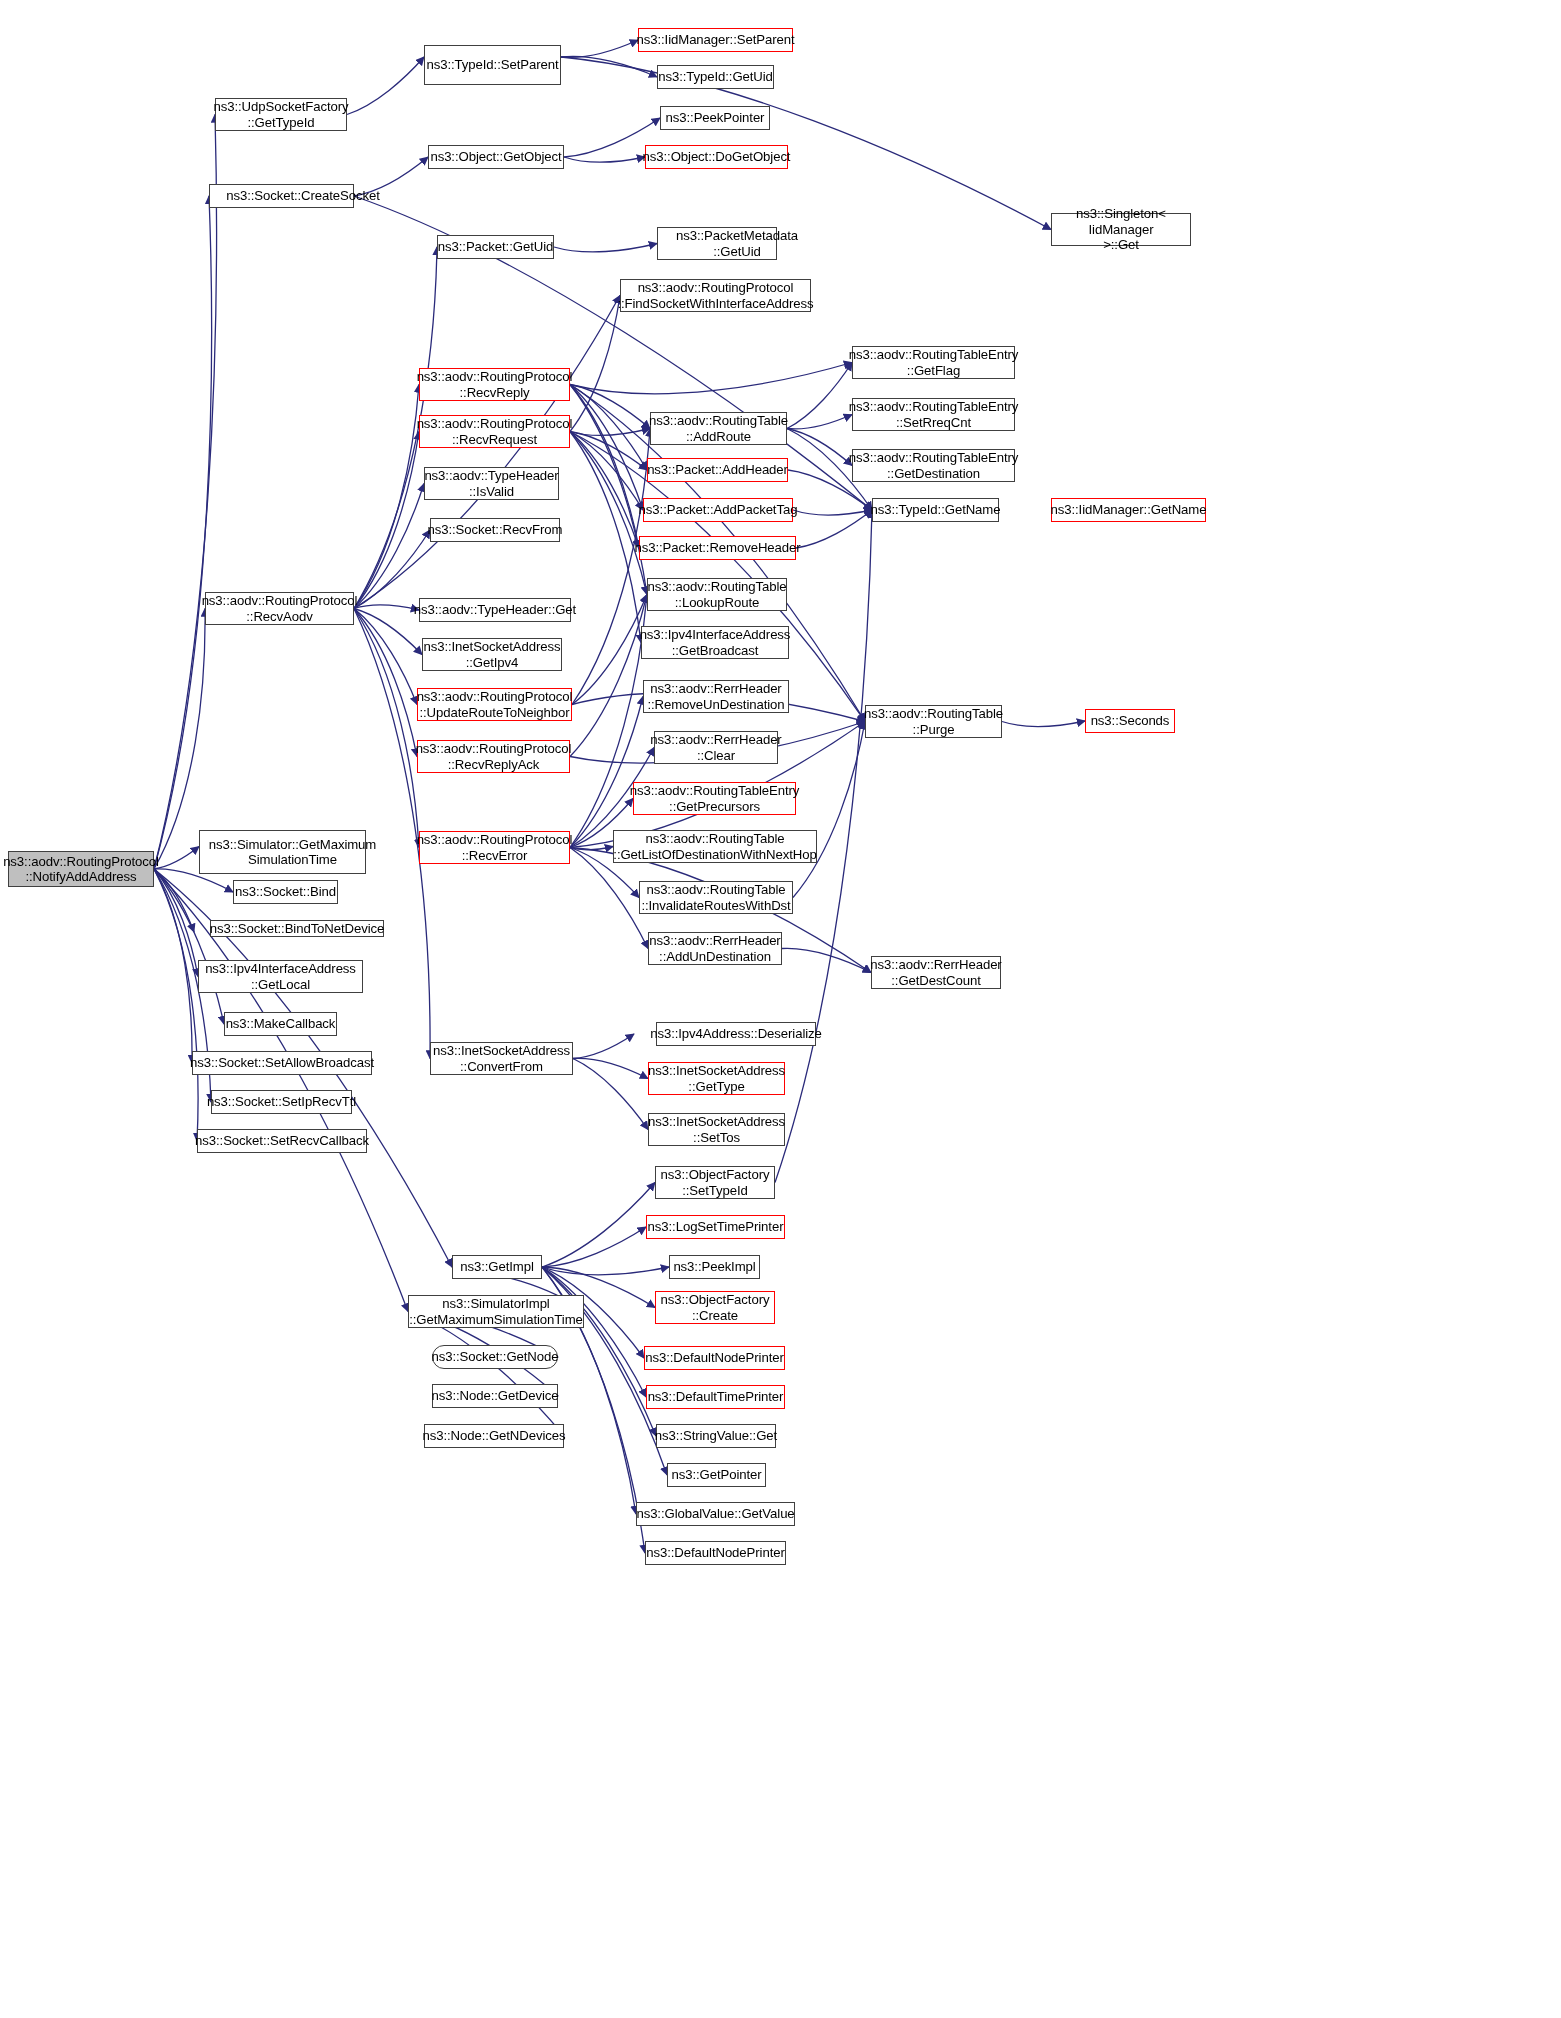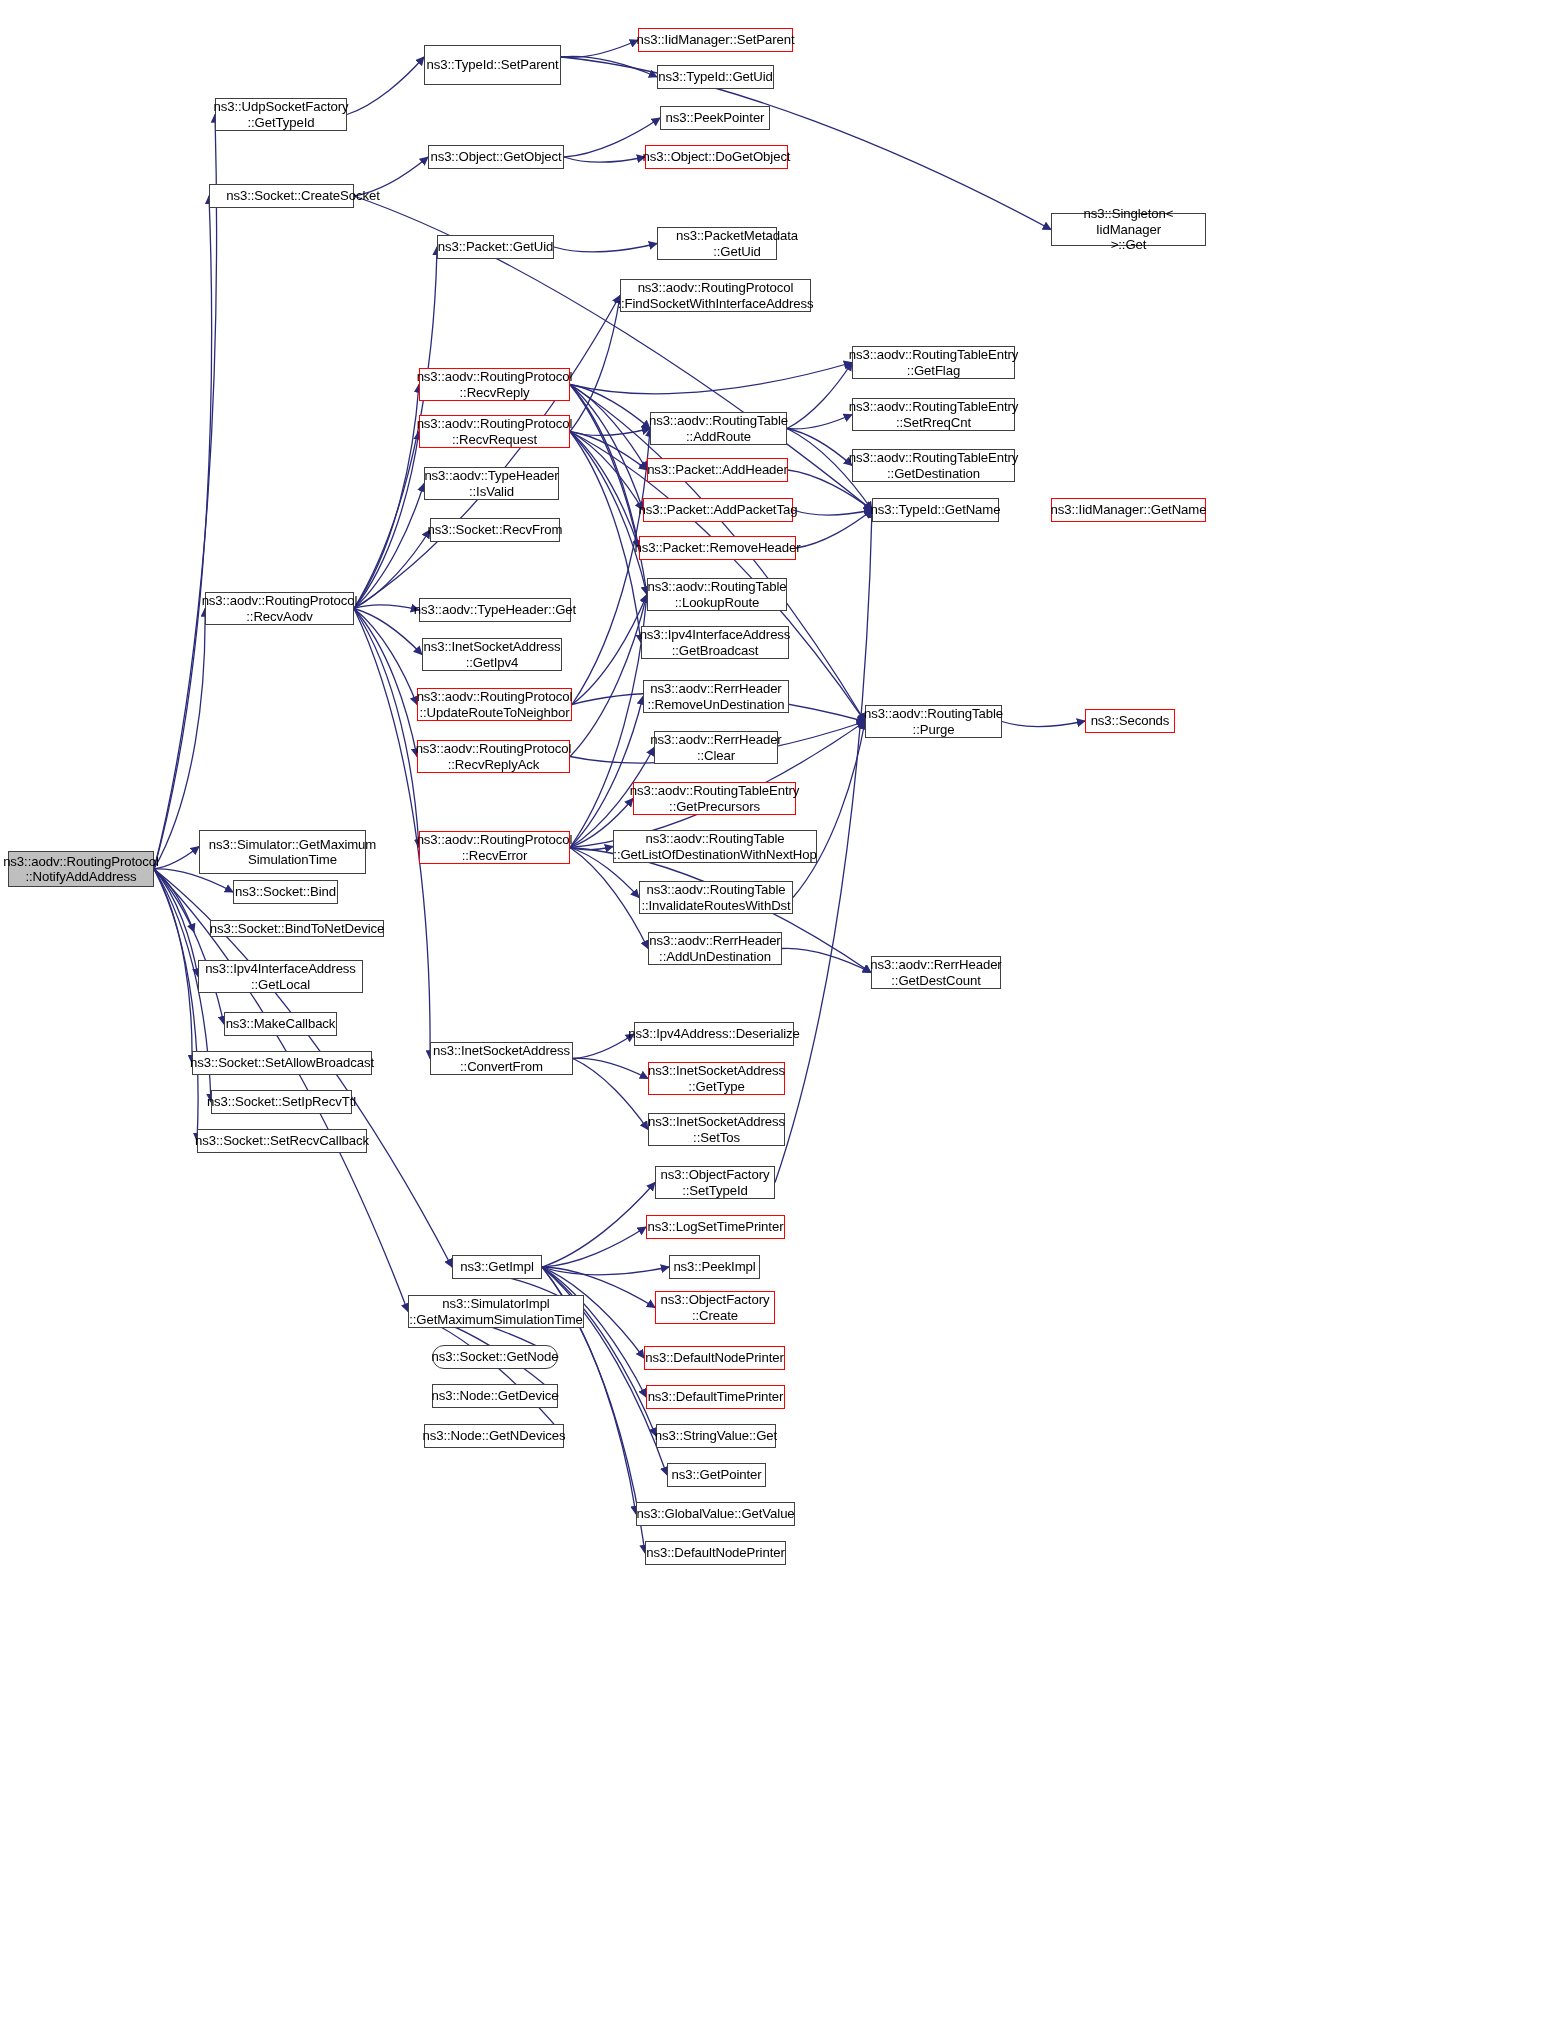--- a/index.html
+++ b/index.html
@@ -152,21 +152,21 @@
       </g>
   </svg>
   <div id="nodes">
       <div class="node root" style="left: 8px; top: 851px; width: 146px; height: 36px;">ns3::aodv::RoutingProtocol
 ::NotifyAddAddress</div>
       <div class="node" style="left: 215px; top: 98px; width: 132px; height: 33px;">ns3::UdpSocketFactory
 ::GetTypeId</div>
       <div class="node" style="left: 424px; top: 45px; width: 137px; height: 40px;">ns3::TypeId::SetParent</div>
       <div class="node red" style="left: 638px; top: 28px; width: 155px; height: 24px;">ns3::IidManager::SetParent</div>
       <div class="node" style="left: 657px; top: 65px; width: 117px; height: 24px;">ns3::TypeId::GetUid</div>
-      <div class="node" style="left: 1051px; top: 213px; width: 155px; height: 33px;">ns3::Singleton&lt; IidManager
+      <div class="node" style="left: 1051px; top: 213px; width: 140px; height: 33px;">ns3::Singleton&lt; IidManager
 &gt;::Get</div>
       <div class="node" style="left: 660px; top: 106px; width: 110px; height: 24px;">ns3::PeekPointer</div>
       <div class="node" style="left: 428px; top: 145px; width: 136px; height: 24px;">ns3::Object::GetObject</div>
       <div class="node red" style="left: 645px; top: 145px; width: 143px; height: 24px;">ns3::Object::DoGetObject</div>
       <div class="node" style="left: 209px; top: 184px; width: 145px; height: 24px; padding-left: 47px;">ns3::Socket::CreateSocket</div>
       <div class="node" style="left: 437px; top: 235px; width: 117px; height: 24px;">ns3::Packet::GetUid</div>
       <div class="node" style="left: 657px; top: 227px; width: 120px; height: 33px; padding-left: 44px;">ns3::PacketMetadata
 ::GetUid</div>
       <div class="node" style="left: 620px; top: 279px; width: 191px; height: 33px;">ns3::aodv::RoutingProtocol
 ::FindSocketWithInterfaceAddress</div>
@@ -223,21 +223,21 @@
       <div class="node" style="left: 233px; top: 880px; width: 105px; height: 24px;">ns3::Socket::Bind</div>
       <div class="node" style="left: 210px; top: 920px; width: 174px; height: 17px;">ns3::Socket::BindToNetDevice</div>
       <div class="node" style="left: 648px; top: 932px; width: 134px; height: 33px;">ns3::aodv::RerrHeader
 ::AddUnDestination</div>
       <div class="node" style="left: 871px; top: 956px; width: 130px; height: 33px;">ns3::aodv::RerrHeader
 ::GetDestCount</div>
       <div class="node" style="left: 198px; top: 960px; width: 165px; height: 33px;">ns3::Ipv4InterfaceAddress
 ::GetLocal</div>
       <div class="node" style="left: 224px; top: 1012px; width: 113px; height: 24px;">ns3::MakeCallback</div>
       <div class="node" style="left: 192px; top: 1051px; width: 180px; height: 24px;">ns3::Socket::SetAllowBroadcast</div>
-      <div class="node" style="left: 634px; top: 1022px; width: 160px; height: 24px;">ns3::Ipv4Address::Deserialize</div>
+      <div class="node" style="left: 656px; top: 1022px; width: 160px; height: 24px;">ns3::Ipv4Address::Deserialize</div>
       <div class="node" style="left: 430px; top: 1042px; width: 143px; height: 33px;">ns3::InetSocketAddress
 ::ConvertFrom</div>
       <div class="node red" style="left: 648px; top: 1062px; width: 137px; height: 33px;">ns3::InetSocketAddress
 ::GetType</div>
       <div class="node" style="left: 211px; top: 1090px; width: 141px; height: 24px;">ns3::Socket::SetIpRecvTtl</div>
       <div class="node" style="left: 648px; top: 1113px; width: 137px; height: 33px;">ns3::InetSocketAddress
 ::SetTos</div>
       <div class="node" style="left: 197px; top: 1129px; width: 170px; height: 24px;">ns3::Socket::SetRecvCallback</div>
       <div class="node" style="left: 655px; top: 1166px; width: 120px; height: 33px;">ns3::ObjectFactory
 ::SetTypeId</div>

